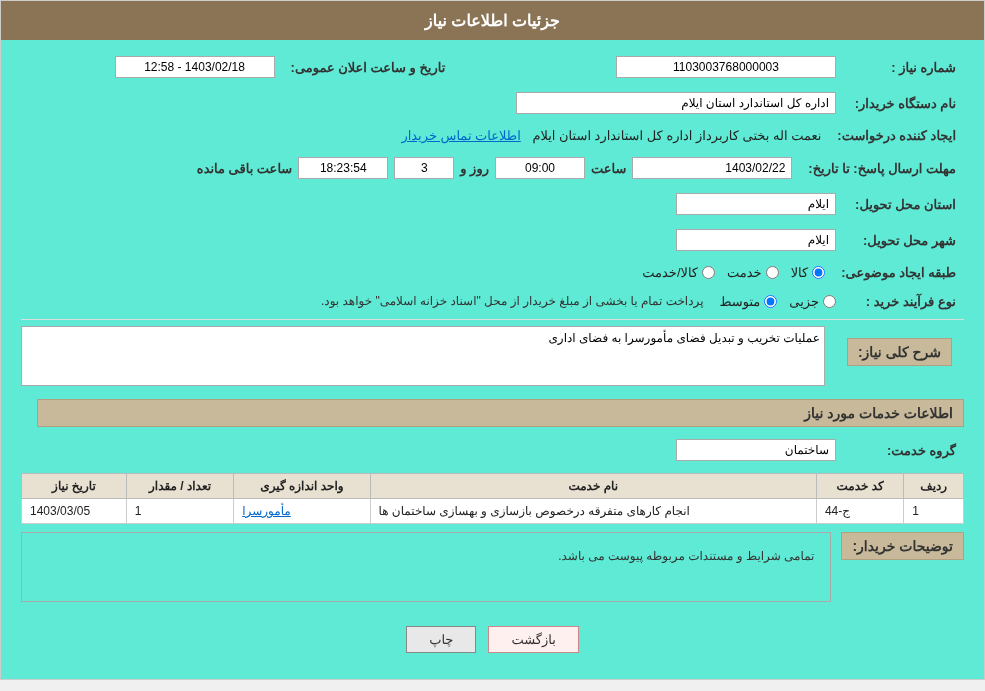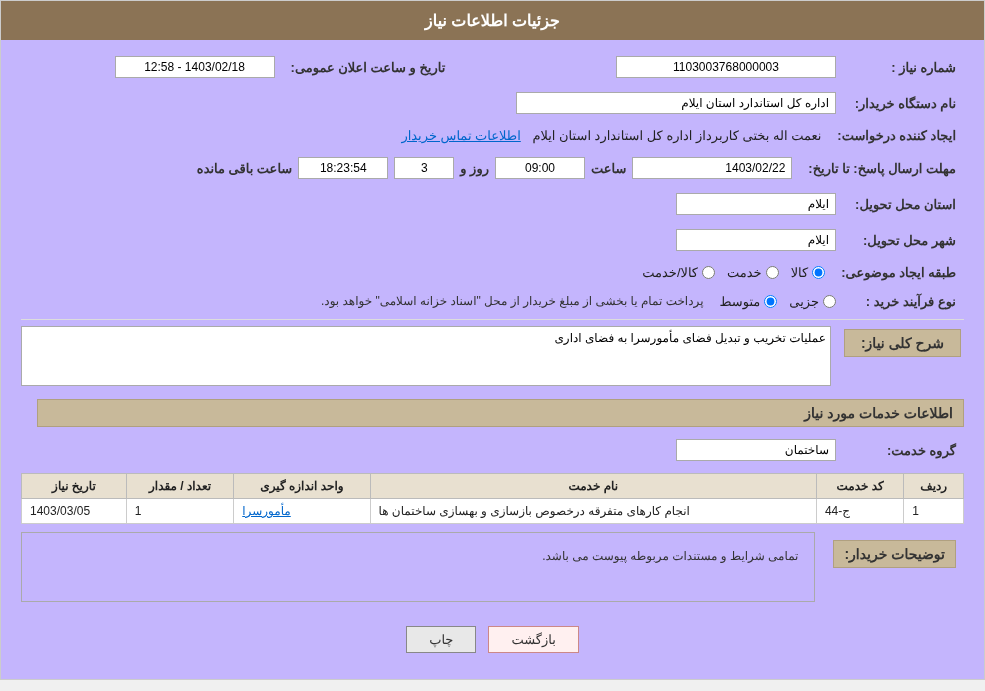--- a/index.html
+++ b/index.html
@@ -6,21 +6,21 @@
     body {
       font-family: Tahoma, Arial, sans-serif;
       font-size: 13px;
       background: #f0f0f0;
       direction: rtl;
       color: #222;
     }
     .page-wrapper {
       max-width: 985px;
       margin: 0 auto;
-      background: #c4b5fd;
+      background: #5eead4;
       border: 1px solid #ccc;
     }
     .page-header {
       background: #8B7355;
       color: #fff;
       text-align: center;
       padding: 10px 0;
       font-size: 16px;
       font-weight: bold;
     }
@@ -309,21 +309,21 @@
             <span class="purchase-note">پرداخت تمام یا بخشی از مبلغ خریدار از محل "اسناد خزانه اسلامی" خواهد بود.</span>
           </div>
         </td>
       </tr>
     </tbody>
       </table>
 
     <hr class="divider">
 
     <div style="display:flex; align-items:flex-start; gap:10px; margin:6px 0;">
-      <div class="section-title" style="white-space:nowrap; margin:3px; padding:5px 16px;">شرح کلی نیاز:</div>
+      <div class="section-title" style="white-space:nowrap; margin:12px; padding:5px 10px;">شرح کلی نیاز:</div>
       <div style="flex:1;">
         <textarea class="desc-textarea" readonly="" style="">عملیات تخریب و تبدیل فضای مأمورسرا به فضای اداری</textarea>
       </div>
     </div>
 
     <div class="section-title">اطلاعات خدمات مورد نیاز</div>
 
     <table class="info-table">
       <tbody>
           <tr>
@@ -353,21 +353,21 @@
     <td>ج-44</td>
     <td class="text-right">انجام کارهای متفرقه درخصوص بازسازی و بهسازی ساختمان ها</td>
     <td><span class="link-blue-table">مأمورسرا</span></td>
     <td>1</td>
     <td>1403/03/05</td>
   </tr>
         </tbody>
     </table>
 
     <div style="display:flex; align-items:flex-start; gap:10px; margin:6px 0;">
-      <div class="section-title" style="white-space:nowrap; margin:8px; padding:5px 10px;">توضیحات خریدار:</div>
+      <div class="section-title" style="white-space:nowrap; margin:0; padding:5px 10px;">توضیحات خریدار:</div>
       <div style="flex:1;">
         <div class="buyer-notes-box">
           <span>تمامی شرایط و مستندات مربوطه پیوست می باشد.</span>
         </div>
       </div>
     </div>
 
     <div class="bottom-buttons">
       <button class="btn btn-back">بازگشت</button>
       <button class="btn btn-print">چاپ</button>

